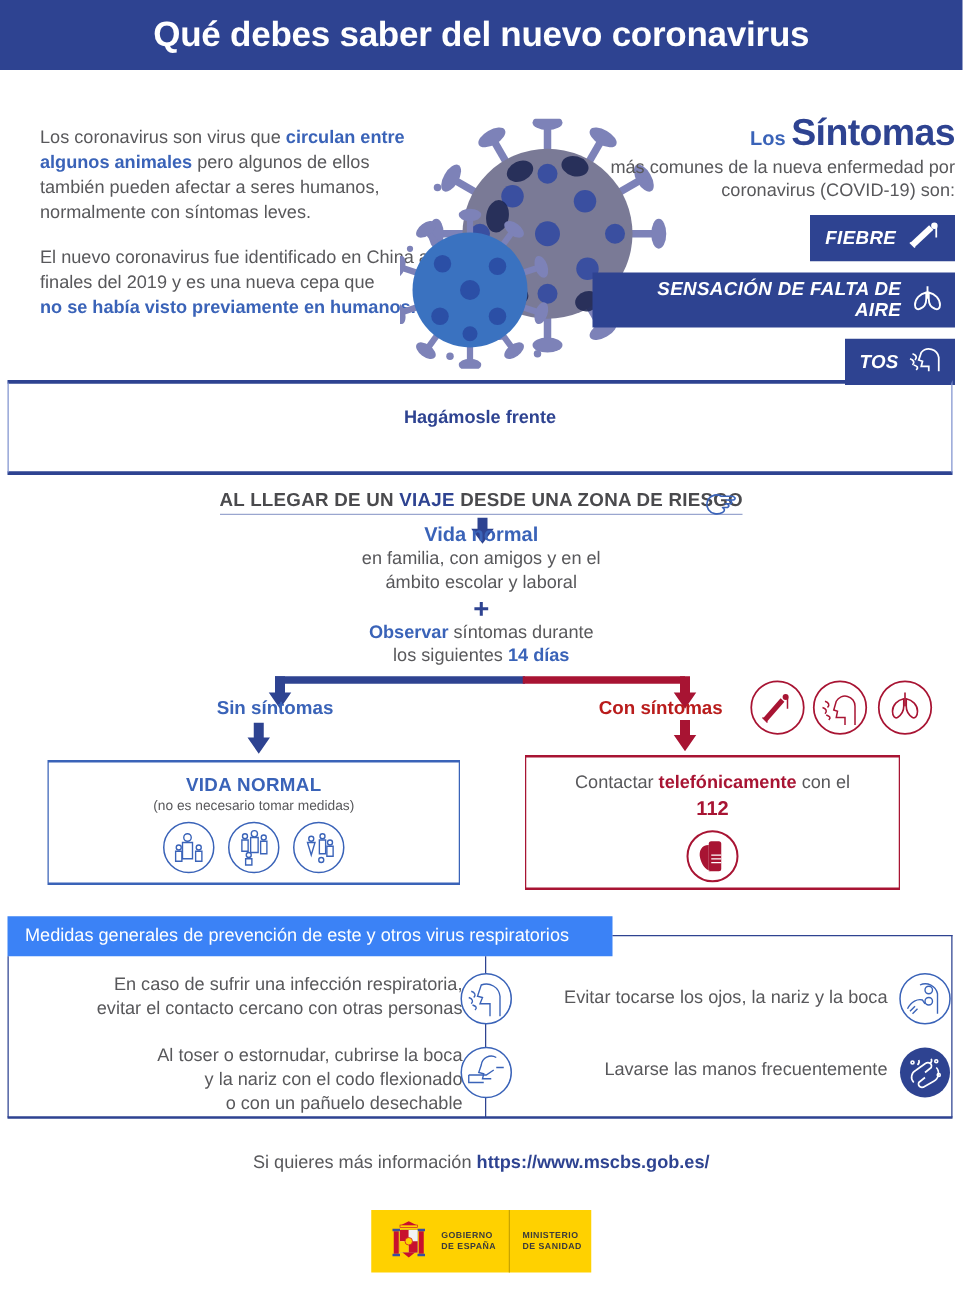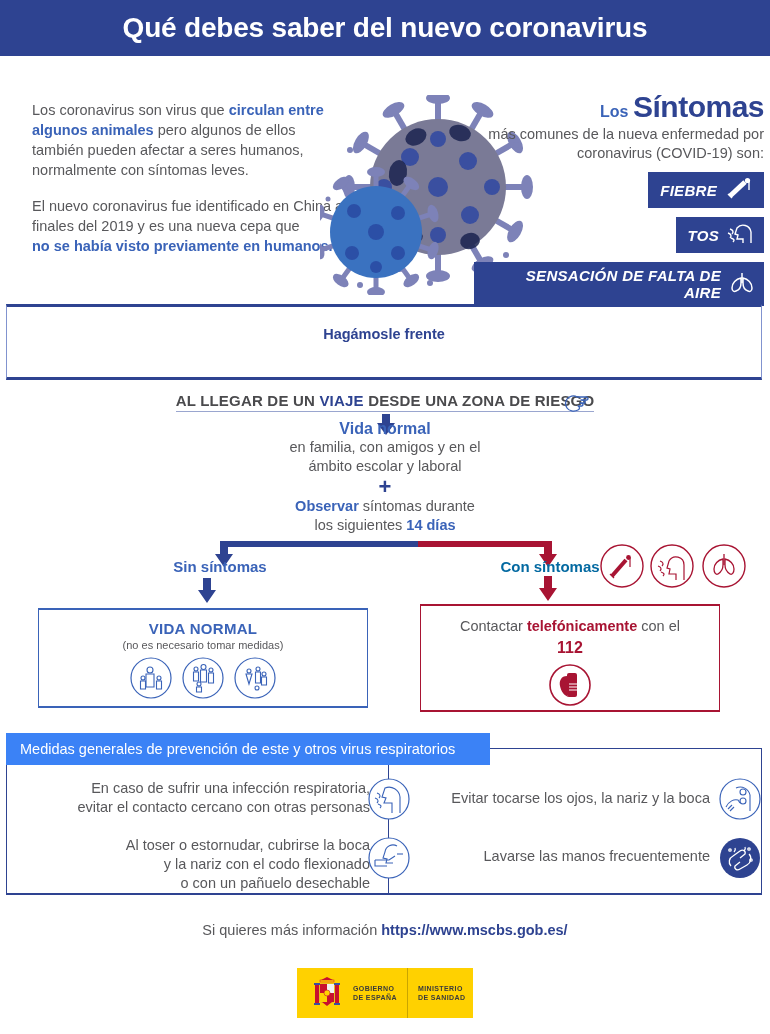--- a/index.html
+++ b/index.html
@@ -74,22 +74,22 @@
   .flow{position:absolute;left:0;top:418px;width:770px;text-align:center;}
   .flow .vn{font-size:16px;font-weight:bold;color:#3a63b8;margin-top:2px;}
   .flow .gray{font-size:14.5px;color:#58585b;line-height:19px;}
   .flow .plus{color:#2e4391;font-size:22px;font-weight:bold;line-height:16px;margin:3px 0 1px;}
   .flow .obs{font-size:14.5px;color:#58585b;line-height:19px;margin-top:2px;}
   .flow .obs b{color:#3a63b8;}
 
   
   .sin{position:absolute;left:120px;top:558px;width:200px;text-align:center;
        color:#3a63b8;font-weight:bold;font-size:15px;}
-  .con{position:absolute;left:460px;top:558px;width:180px;text-align:center;
-       color:#0369a1;font-weight:bold;font-size:15px;}
+  .con{position:absolute;left:479px;top:558px;width:180px;text-align:left;
+       color:#b91c1c;font-weight:bold;font-size:15px;}
 
   
   .box-left{
     position:absolute;left:38px;top:608px;width:330px;height:100px;
     border-top:2px solid #3a63b8;border-bottom:2px solid #3a63b8;
     border-left:1px solid #3a63b8;border-right:1px solid #3a63b8;
     box-sizing:border-box;text-align:center;
   }
   .box-left .t1{color:#3a63b8;font-weight:bold;font-size:15px;margin-top:10px;letter-spacing:0.3px;}
   .box-left .t2{color:#58585b;font-size:11px;margin-top:2px;}
@@ -322,43 +322,43 @@
               <path d="M24 4 L24 13" stroke-width="1.4"></path>
               <path d="M3 17 L7 21" stroke-width="1.4"></path>
             </g>
           </svg>
         </span>
       </div>
     </div>
 
     <div class="badge-row">
       <div class="badge">
+        <span class="lbl">SENSACIÓN DE FALTA DE AIRE</span>
+        <span>
+          <svg width="26" height="22" viewBox="0 0 26 22">
+            <g stroke="#fff" stroke-width="1.5" fill="none">
+              <path d="M13 2 L13 12"></path>
+              <path d="M12 7 C7 8 3 12 3 17 C3 20 5 21 7 20 C10 19 12 16 12 12 Z"></path>
+              <path d="M14 7 C19 8 23 12 23 17 C23 20 21 21 19 20 C16 19 14 16 14 12 Z"></path>
+            </g>
+          </svg>
+        </span>
+      </div>
+    </div>
+
+    <div class="badge-row">
+      <div class="badge">
         <span class="lbl">TOS</span>
         <span>
           <svg width="28" height="22" viewBox="0 0 28 22">
             <g stroke="#fff" stroke-width="1.4" fill="none">
               <path d="M24 21 L24 10 A8 8 0 0 0 10 6 L8 12 L11 13 L10 17 L16 17 L16 21"></path>
               <path d="M3 7 C6 8 7 10 5 12"></path>
                 <path d="M1 11 C4 12 5 14 3 16"></path>
               <path d="M4 16 C7 17 8 18 6 20"></path>
-            </g>
-          </svg>
-        </span>
-      </div>
-    </div>
-
-    <div class="badge-row">
-      <div class="badge">
-        <span class="lbl">SENSACIÓN DE FALTA DE AIRE</span>
-        <span>
-          <svg width="26" height="22" viewBox="0 0 26 22">
-            <g stroke="#fff" stroke-width="1.5" fill="none">
-              <path d="M13 2 L13 12"></path>
-              <path d="M12 7 C7 8 3 12 3 17 C3 20 5 21 7 20 C10 19 12 16 12 12 Z"></path>
-              <path d="M14 7 C19 8 23 12 23 17 C23 20 21 21 19 20 C16 19 14 16 14 12 Z"></path>
             </g>
           </svg>
         </span>
       </div>
     </div>
   </div>
 
   <div class="discrim">
     <div class="l2">Hagámosle frente</div>
   </div>

